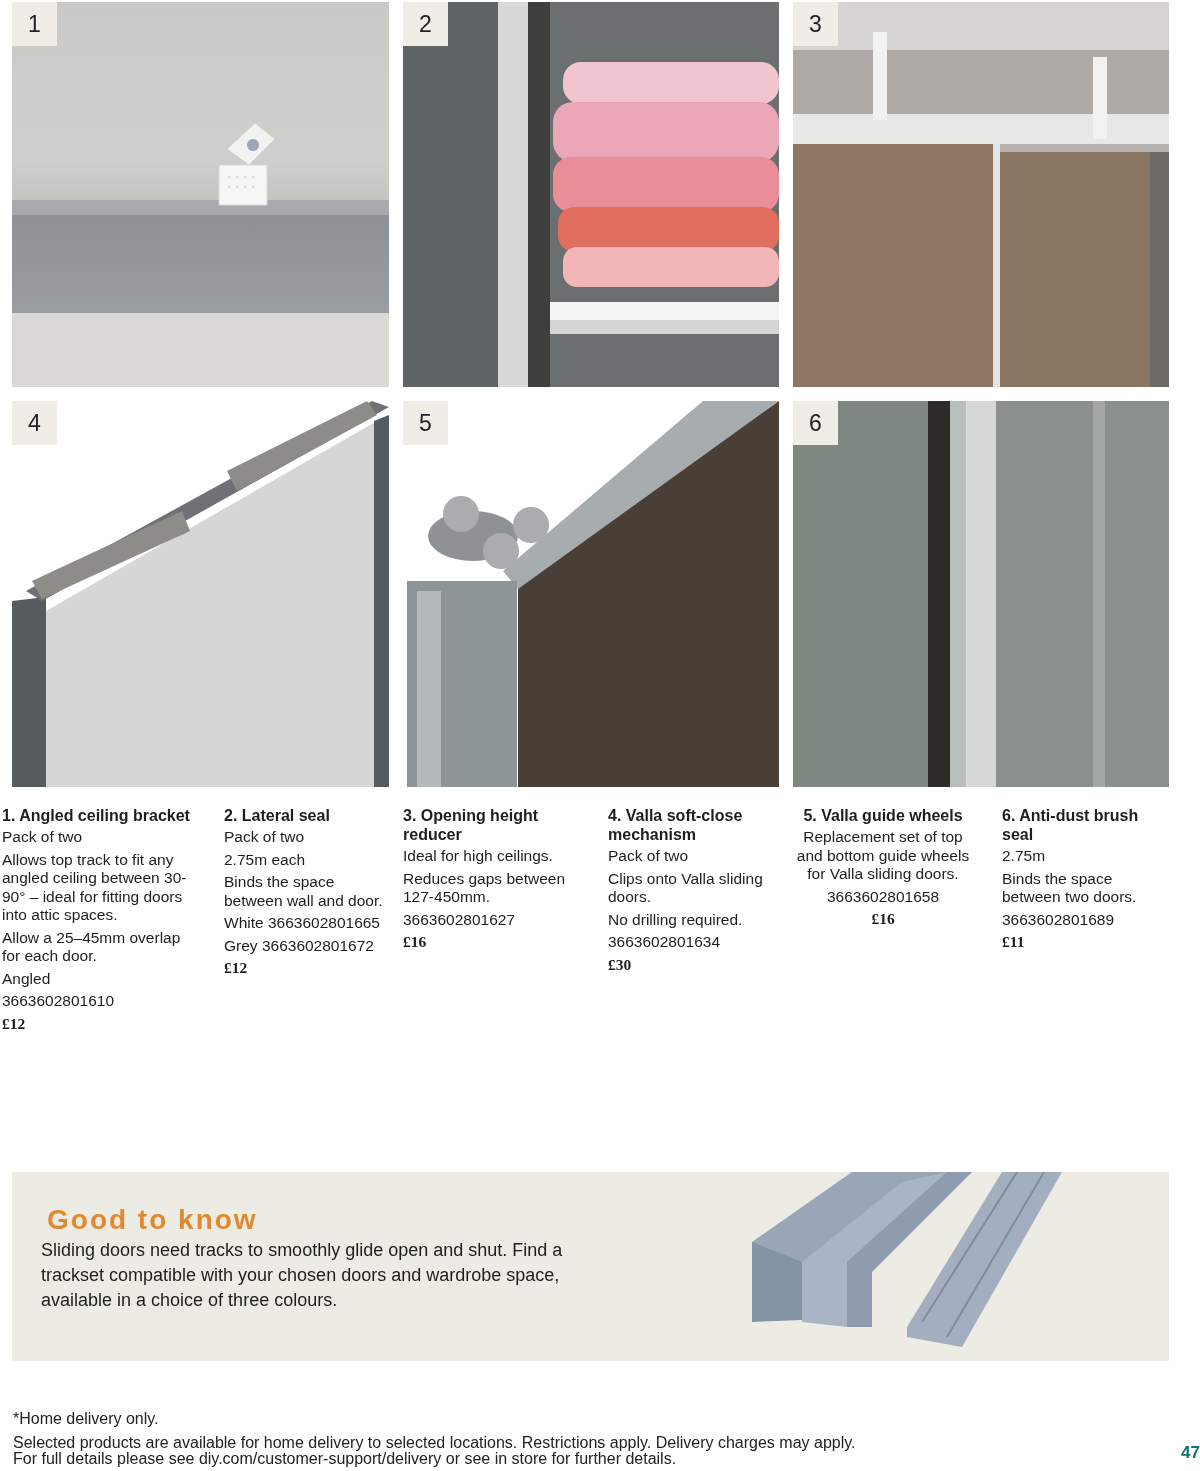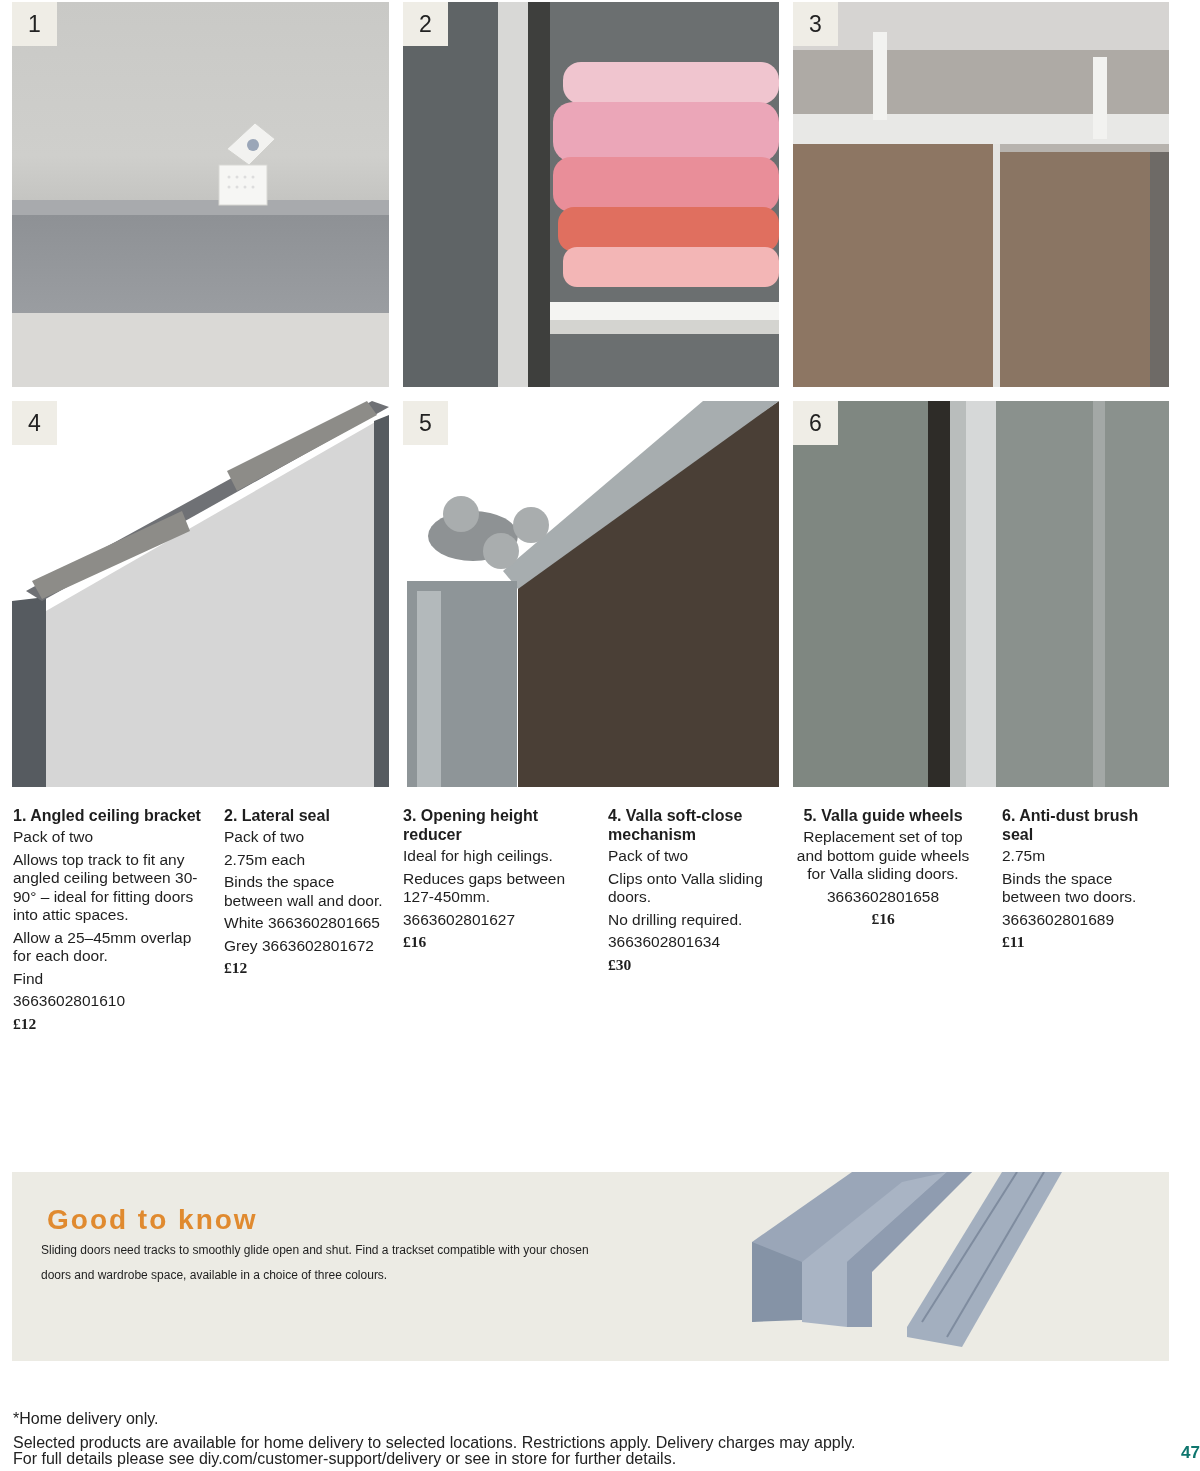--- a/index.html
+++ b/index.html
@@ -24,21 +24,21 @@
   #p6 { left:793px; top:401px; width:376px; height:386px; background:#7f8682; }
 
   .products { position:absolute; top:806px; left:0; width:1200px; }
   .product { position:absolute; top:0; font-size:15.5px; line-height:18.5px; color:#1e1e1e; }
   .product .title { font-weight:bold; font-size:16px; line-height:19px; margin-bottom:3px; }
   .product .line { margin-bottom:4px; }
   .product .price { font-weight:bold; margin-top:1px;font-family:Liberation Serif, serif; }
 
   .gtk { position:absolute; left:12px; top:1172px; width:1157px; height:189px; background:#ecebe4; }
   .gtk h2 { position:absolute; left:29px; top:26px; margin:6px; font-size:28px; font-weight:bold; letter-spacing:2px; color:#e08a2f; }
-  .gtk .body { position:absolute; left:29px; top:66px; width:560px; font-size:12px; line-height:25px; color:#1e1e1e; }
+  .gtk .body { position:absolute; left:29px; top:66px; width:560px; font-size:18px; line-height:25px; color:#1e1e1e; }
   .gtk svg { position:absolute; left:720px; top:0; }
 
   .foot { position:absolute; left:13px; font-size:16px; color:#222; }
   .page-num { position:absolute; right:0; top:1443px; font-size:17px; font-weight:bold; color:#0f766e; }
 </style>
 </head>
 <body>
 
 <div class="photo" id="p1">
   <div class="num-badge">1</div>
@@ -126,26 +126,26 @@
     <rect x="0" y="0" width="135" height="386" fill="#7f8781"></rect>
     <rect x="135" y="0" width="22" height="386" fill="#2e2c28"></rect>
     <rect x="157" y="0" width="16" height="386" fill="#b9bdbc"></rect>
     <rect x="173" y="0" width="30" height="386" fill="#d6d8d8"></rect>
     <rect x="203" y="0" width="173" height="386" fill="#8a918d"></rect>
     <rect x="300" y="0" width="12" height="386" fill="#a3a8a6"></rect>
   </svg>
 </div>
 
 <div class="products">
-  <div class="product" style="left:13px;width:190px;">
+  <div class="product" style="left:2px;width:190px;">
     <div class="title">1. Angled ceiling bracket</div>
     <div class="line">Pack of two</div>
     <div class="line">Allows top track to fit any angled ceiling between 30-90° – ideal for fitting doors into attic spaces.</div>
     <div class="line">Allow a 25–45mm overlap for each door.</div>
-    <div class="line">Find</div>
+    <div class="line">Angled</div>
     <div class="line">3663602801610</div>
     <div class="price">£12</div>
   </div>
   <div class="product" style="left:224px;width:160px;">
     <div class="title">2. Lateral seal</div>
     <div class="line">Pack of two</div>
     <div class="line">2.75m each</div>
     <div class="line">Binds the space between wall and door.</div>
     <div class="line">White 3663602801665</div>
     <div class="line">Grey 3663602801672</div>

